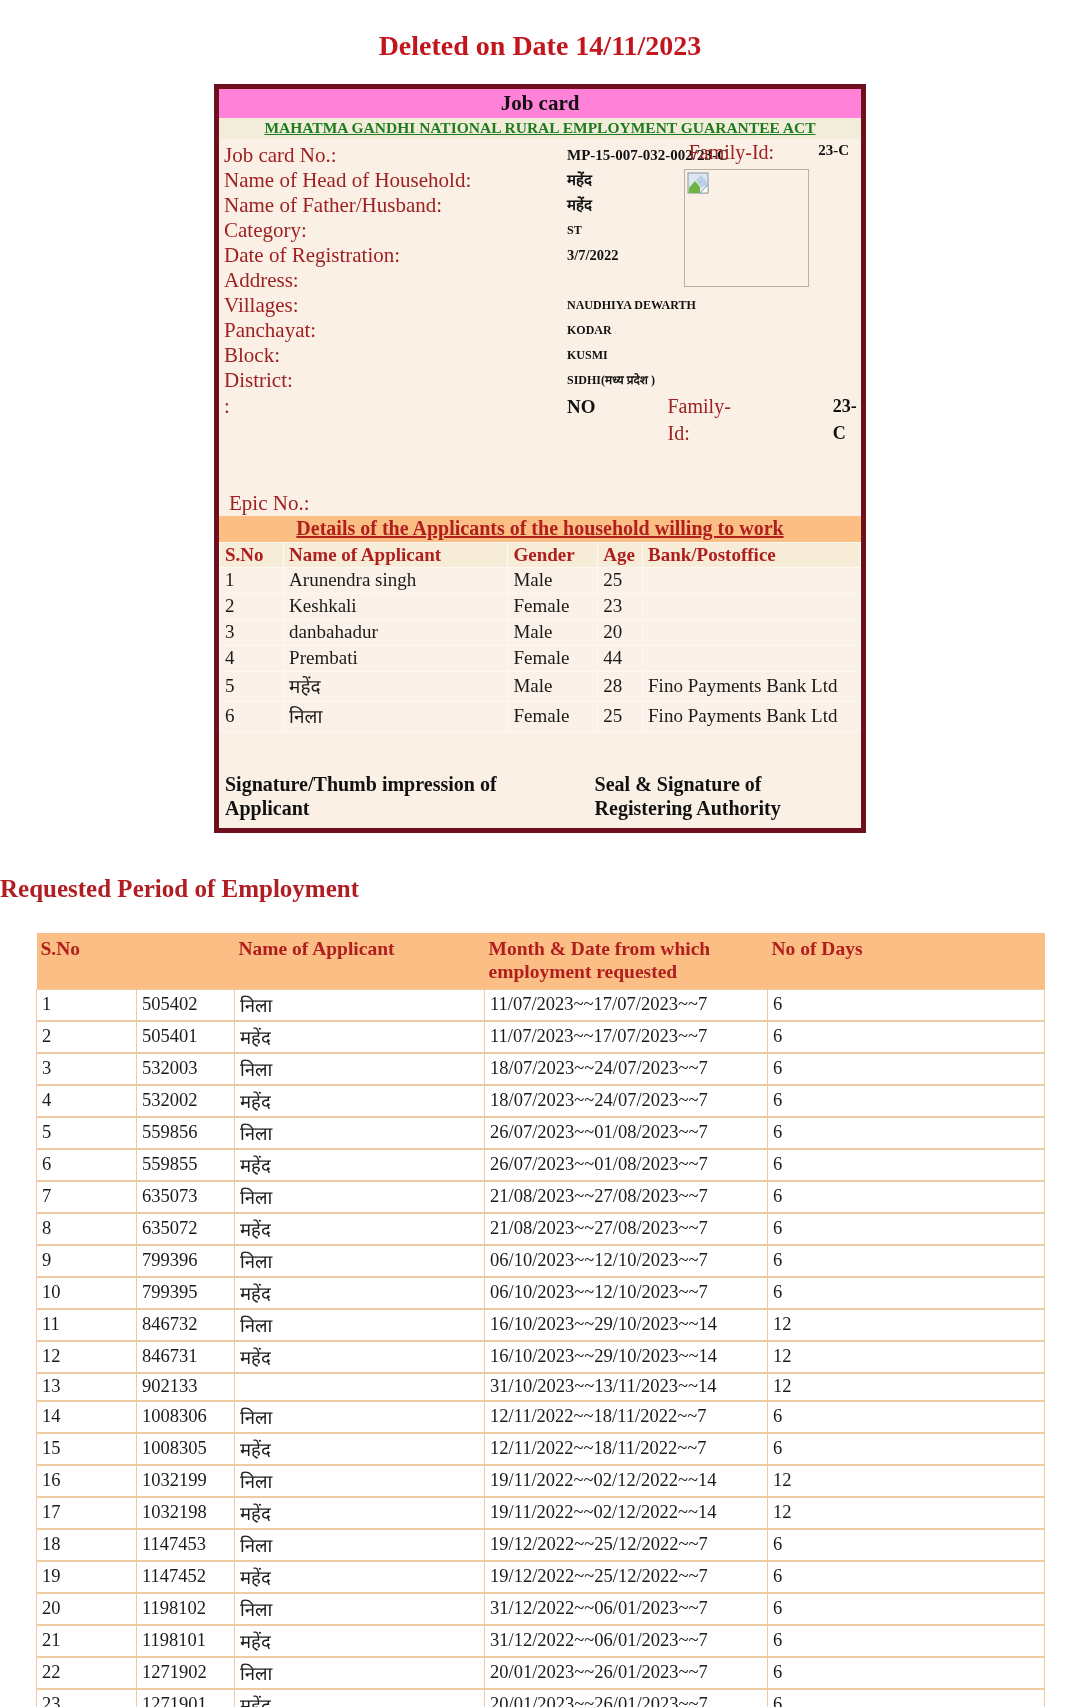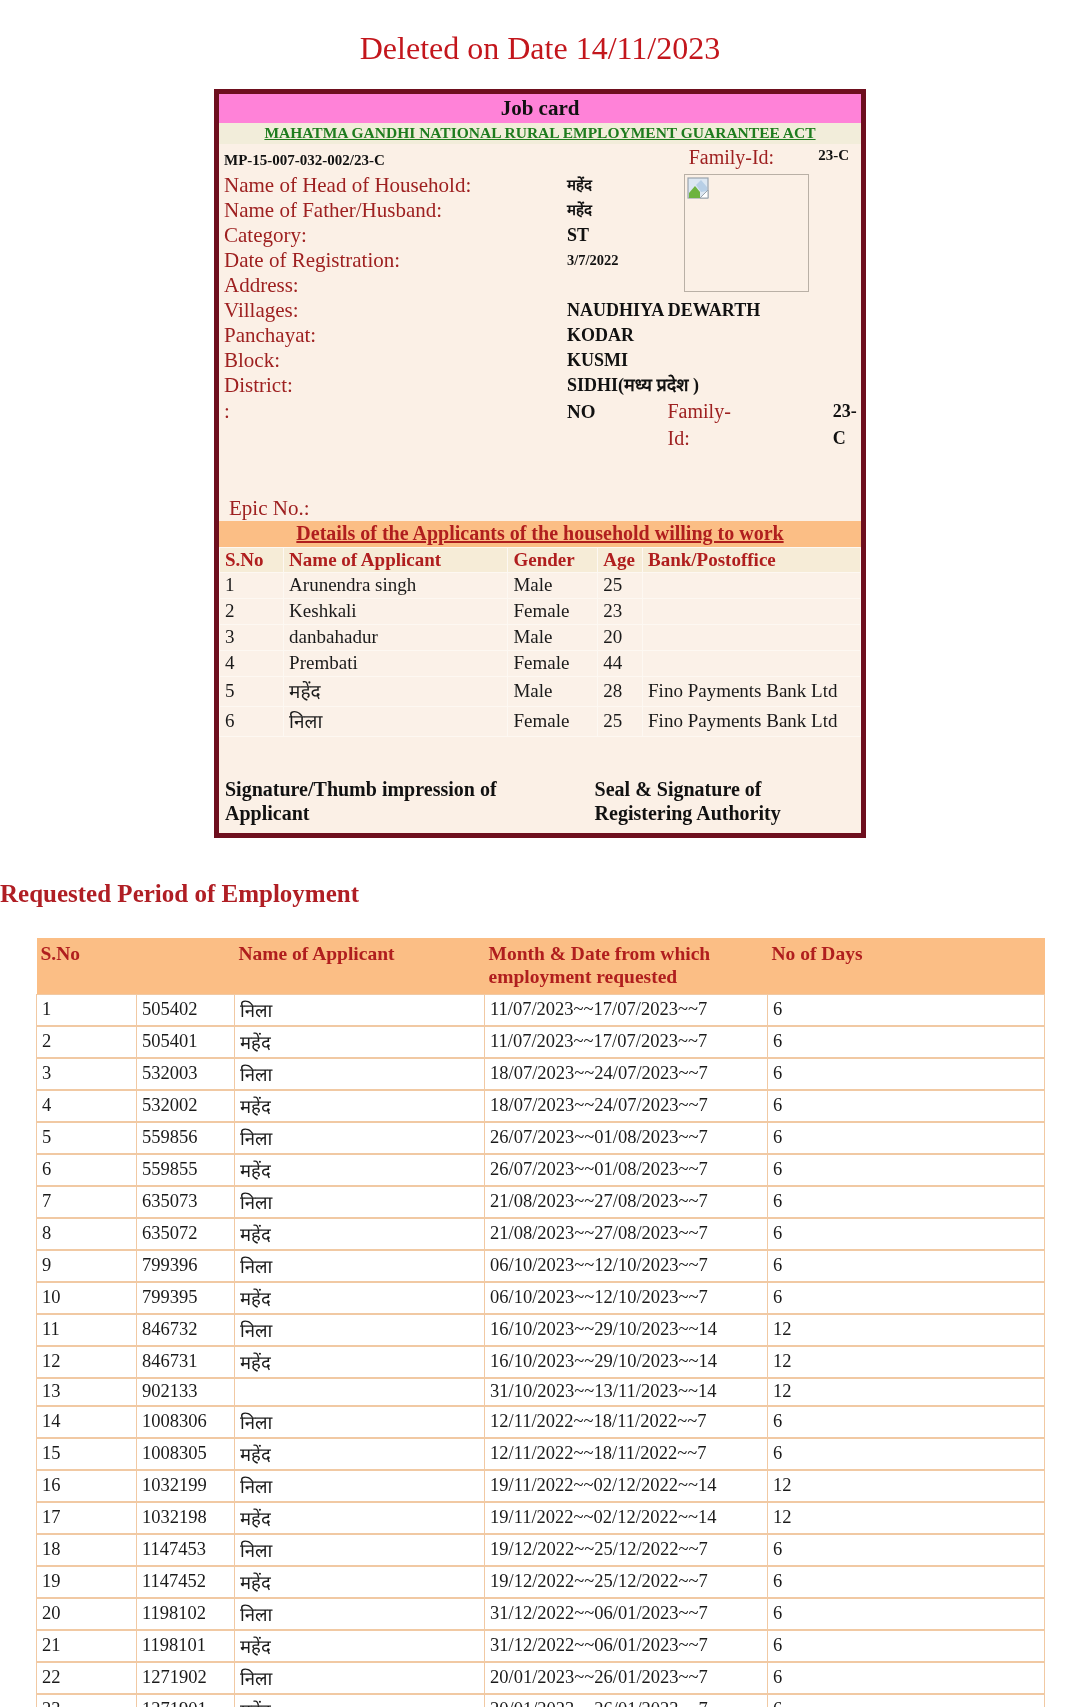--- a/index.html
+++ b/index.html
@@ -4,42 +4,42 @@
 <style>
   * { margin:0; padding:0; box-sizing:border-box; }
   html,body { background:#ffffff; }
   body {
     width:1080px; min-height:1707px; margin:0 auto; position:relative;
     font-family:"Liberation Serif","DejaVu Serif",serif;
   }
   
   .deleted-banner {
     text-align:center; padding-top:30px;
-    font-size:32px; font-weight:normal; color:#c3161c;
+    font-size:28px; font-weight:bold; color:#c3161c;
   }
   
   .card {
     width:652px; margin:22px auto 0 auto;
     border:5px solid #6e0f1e; background:#fbf0e6;
     position:relative;
   }
   .card-title-band {
     background:#ff82d8; text-align:center;
     font-size:21px; font-weight:bold; color:#111; padding:2px 0;
   }
   .act-band {
     background:#f2eddA; text-align:center; padding:1px 0 2px 0;
   }
   .act-band span {
     color:#1e7c1e; font-weight:bold; font-size:15.5px; text-decoration:underline;
   }
   .fields-wrap { position:relative; padding:4px 0 0 5px; }
   .field-row { display:flex; min-height:25px; line-height:25px; }
   .flabel { width:343px; flex:0 0 343px; color:#9e2020; font-size:21px; }
-  .fvalue { color:#111; font-weight:bold; font-size:18px; }
+  .fvalue { color:#111; font-weight:bold; font-size:12px; }
   .field-row:nth-child(1) .fvalue { font-size:15px; }
   .field-row:nth-child(2) .fvalue,
   .field-row:nth-child(3) .fvalue { font-size:15px; }
   .field-row:nth-child(5) .fvalue { font-size:14.5px; }
   .no-row { display:flex; min-height:27px; line-height:27px; }
   .no-row .flabel { font-size:21px; }
   .no-row .fvalue { font-size:19px; }
   .inline-family-label { color:#9e2020; font-size:20px; margin-left:72px; }
   .inline-family-value { color:#111; font-weight:bold; font-size:18px; margin-left:100px; }
   .epic-row { min-height:26px; line-height:26px; color:#9e2020; font-size:21px; padding-left:5px;margin-top:43px; }
@@ -110,20 +110,21 @@
 <div class="card">
   <div class="card-title-band">Job card</div>
   <div class="act-band">
     <span>MAHATMA GANDHI NATIONAL RURAL EMPLOYMENT GUARANTEE ACT</span>
   </div>
 
   <div class="fields-wrap">
 
     <div>
         <div class="field-row">
+          <span class="flabel">Job card No.:</span>
           <span class="fvalue">MP-15-007-032-002/23-C</span>
         </div>
         <div class="field-row">
           <span class="flabel">Name of Head of Household:</span>
           <span class="fvalue">महेंद</span>
         </div>
         <div class="field-row">
           <span class="flabel">Name of Father/Husband:</span>
           <span class="fvalue">महेंद</span>
         </div>

